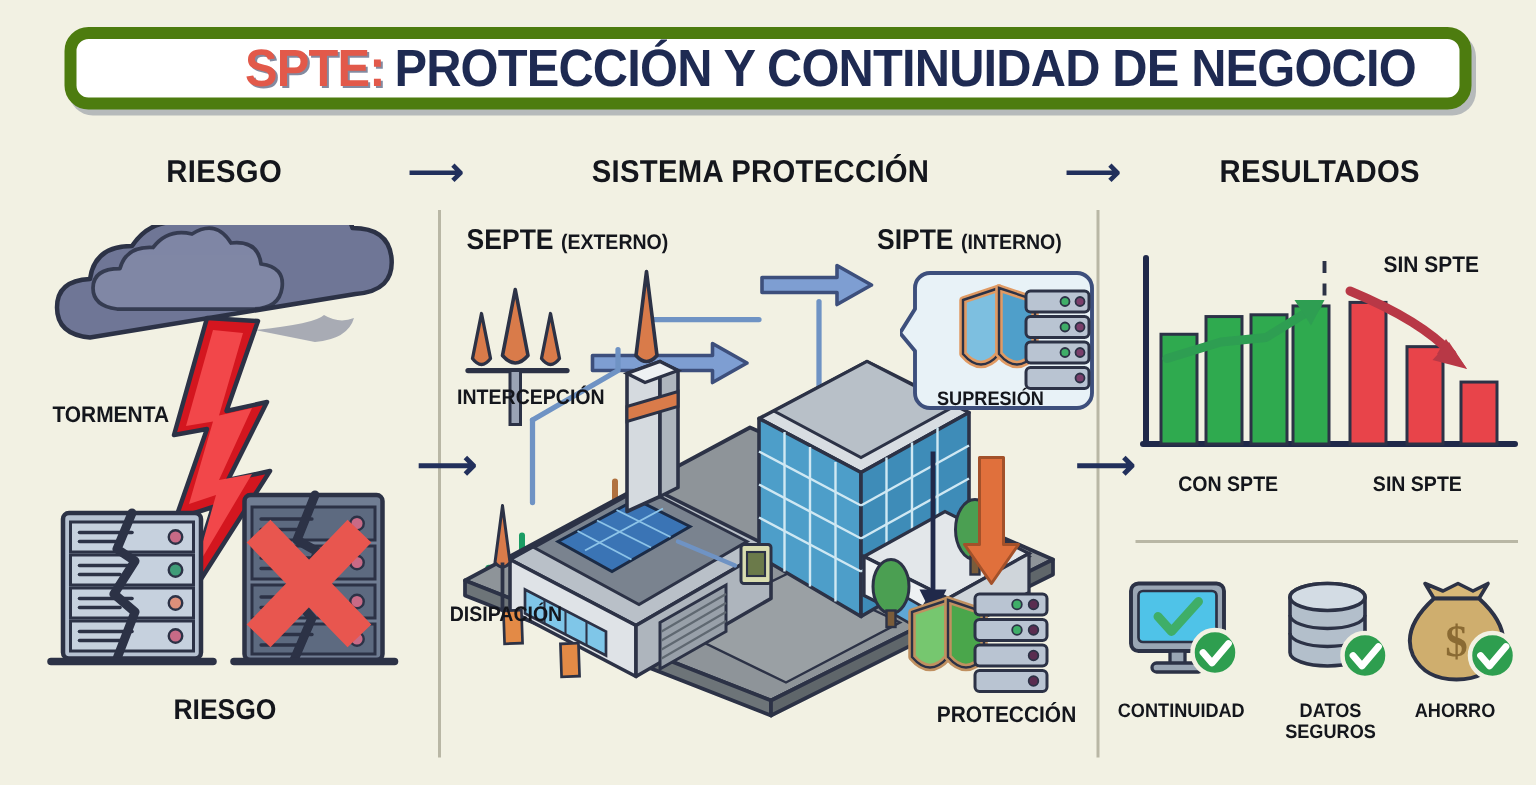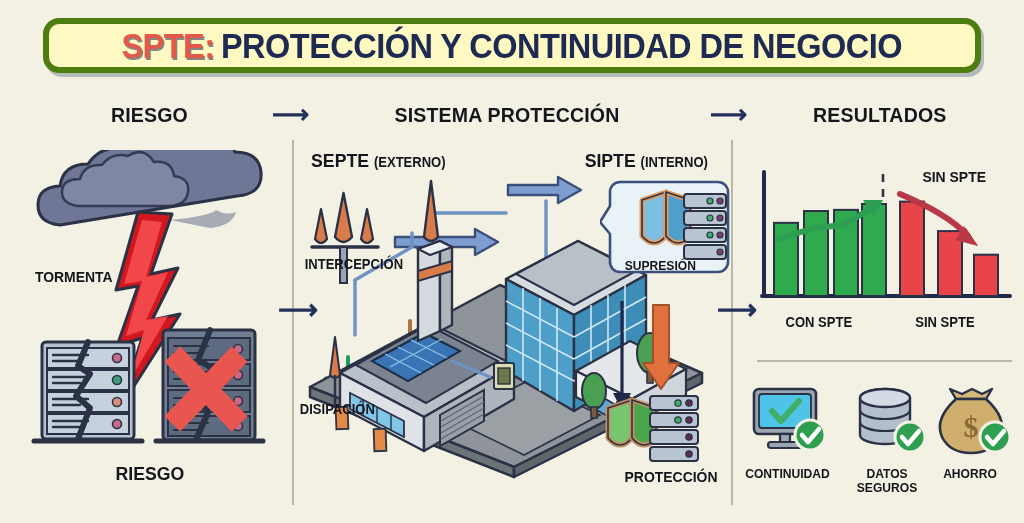--- a/index.html
+++ b/index.html
@@ -7,23 +7,23 @@
     width:1024px;height:523px;overflow:hidden;
     background:#f2f1e3;
     font-family:"Liberation Sans", sans-serif;
     position:relative;
   }
   #stage{position:absolute;left:0;top:0;width:1024px;height:523px;}
 
   
   #title-bar{
     position:absolute;left:43px;top:18px;width:938px;height:55px;
-    background:#fef9c3;border:6px solid #4d7c0f;border-radius:16px;
+    background:#ffffff;border:8px solid #4d7c0f;border-radius:16px;
     box-shadow:3px 4px 0 rgba(30,42,82,.28);
-    display:flex;align-items:center;justify-content:center;
+    display:flex;align-items:center;justify-content:flex-end;
     box-sizing:border-box;
   }
   #title-text{
     font-size:35px;font-weight:bold;letter-spacing:-0.6px;
     color:#1e2a52;white-space:nowrap;line-height:1;
     transform:scaleX(.93);
   }
   #title-prefix{color:#e2594a;margin-right:7px;
     text-shadow:1.5px 1.5px 0 rgba(30,42,82,.55);}
 

